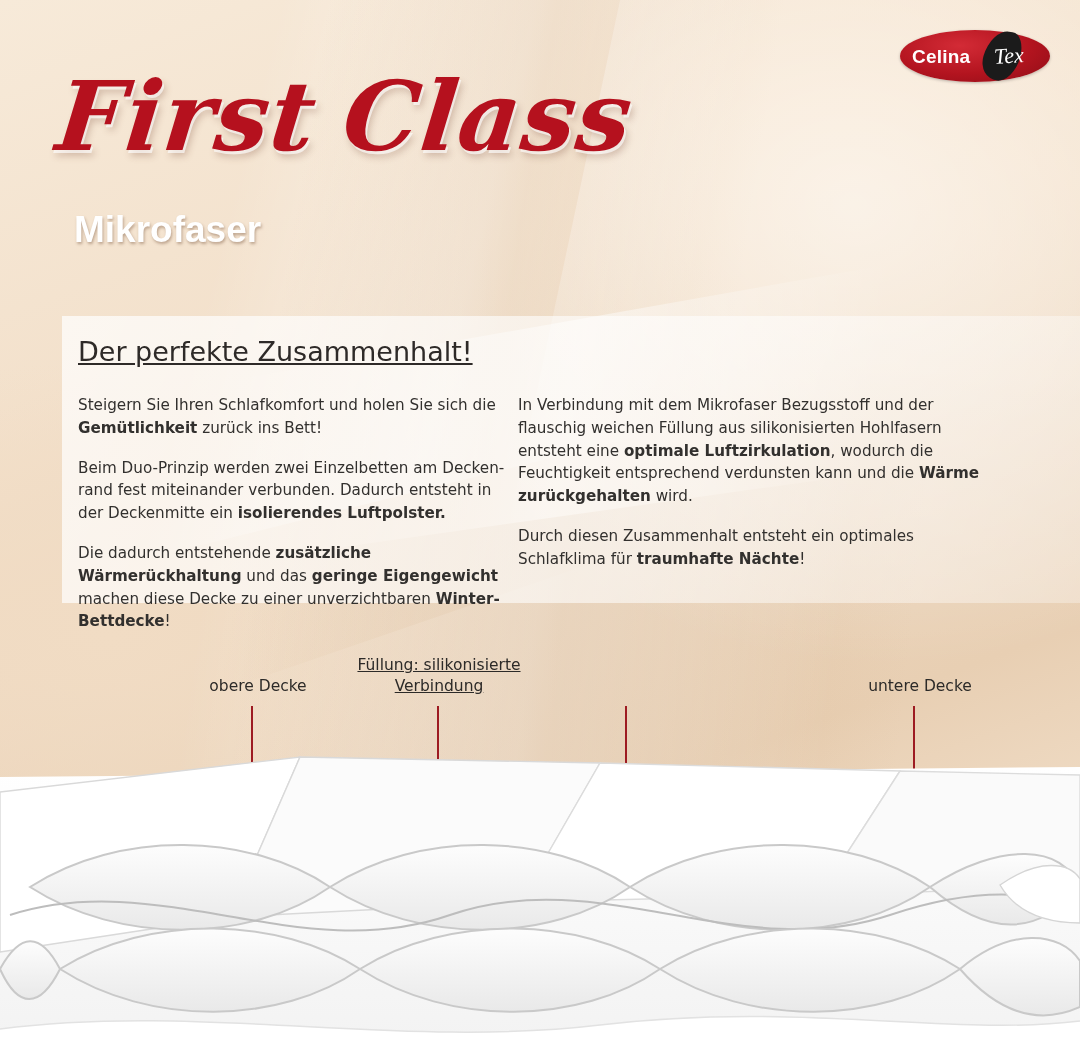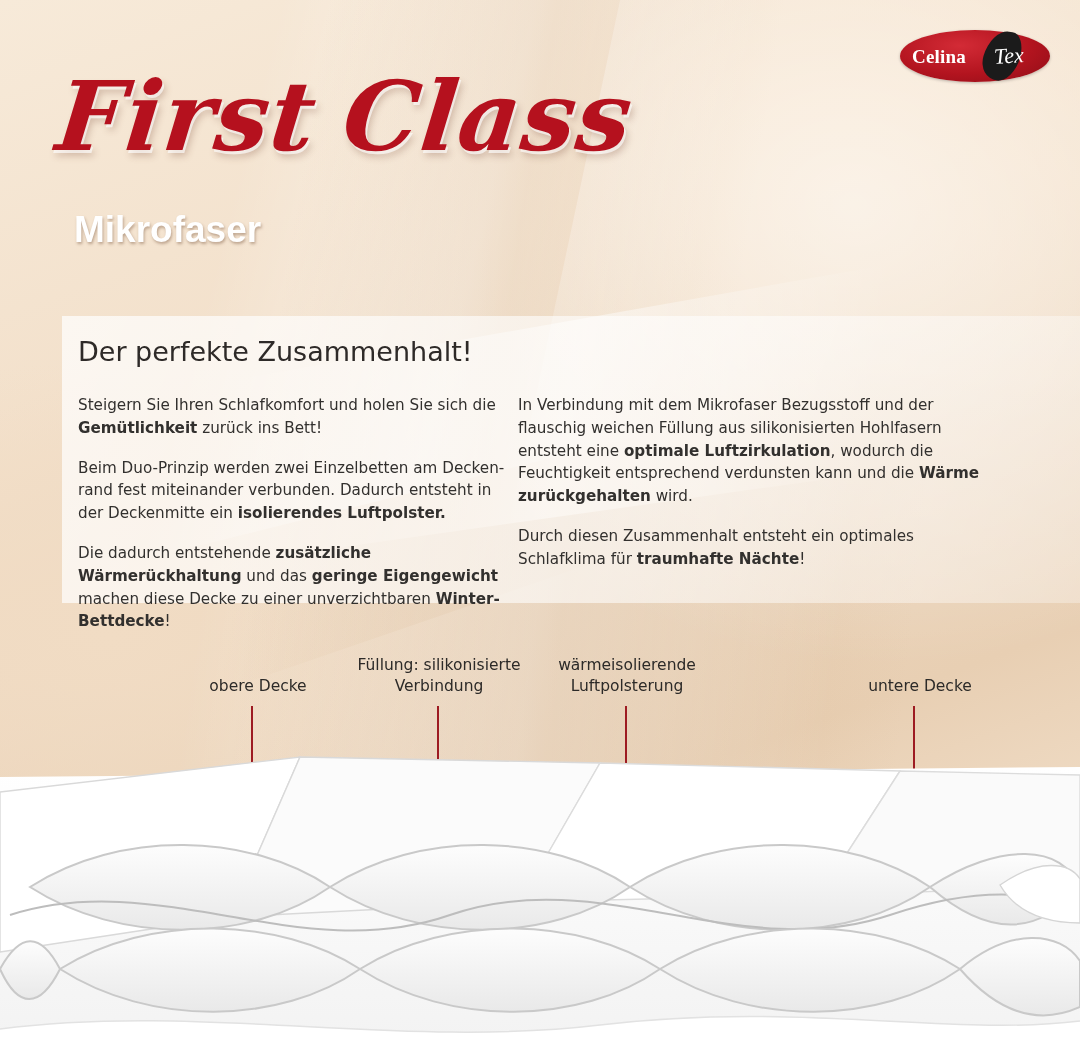--- a/index.html
+++ b/index.html
@@ -74,21 +74,21 @@
     background: #1b1b1b;
     border-radius: 50% 40% 45% 55% / 55% 50% 50% 45%;
     transform: rotate(8deg) skewX(-8deg);
   }
   .logo .celina {
     position: absolute;
     left: 12px; top: 24px;
     color: #fff;
     font-size: 19px;
     font-weight: bold;
-    font-family: Liberation Serif, serif;
+    font-family: Liberation Sans, sans-serif;
     letter-spacing: .2px;
   }
   .logo .tex {
     position: absolute;
     left: 94px; top: 21px;
     color: #fff;
     font-size: 22px;
     font-style: italic;
     font-family: "Liberation Serif", serif;
     transform: rotate(-4deg);
@@ -137,20 +137,21 @@
     height: 287px;
     background: linear-gradient(110deg, rgba(255,255,255,.72) 0%, rgba(255,255,255,.58) 55%, rgba(255,255,255,.30) 100%);
   }
   .panel-title {
     position: absolute;
     left: 16px;
     top: 20px;
     font-size: 27px;
     color: #2e2a28;
     font-family: "DejaVu Sans", sans-serif;
+    text-decoration: underline;
   }
   .col {
     position: absolute;
     top: 78px;
     font-size: 15.2px;
     line-height: 1.5;
     color: #32302e;
   }
   .col.left  { left: 16px;  width: 430px; }
   .col.right { left: 456px; width: 470px; }
@@ -229,27 +230,23 @@
     <div class="col left" id="col-left">
         <p><span>Steigern Sie Ihren Schlafkomfort und holen Sie sich die </span><b>Gemütlichkeit</b><span> zurück ins Bett!</span></p>
         <p><span>Beim Duo-Prinzip werden zwei Einzelbetten am Decken-rand fest miteinander verbunden. Dadurch entsteht in der Deckenmitte ein </span><b>isolierendes Luftpolster.</b></p>
         <p><span>Die dadurch entstehende </span><b>zusätzliche Wärmerückhaltung</b><span> und das </span><b>geringe Eigengewicht</b><span> machen diese Decke zu einer unverzichtbaren </span><b>Winter-Bettdecke</b><span>!</span></p>
       </div>
   </div>
 
   <div class="callout" style="left:178px; top:676px; width:160px;">
     <div>obere Decke</div>
   </div>
-  <div class="callout" style="left:344px; top:655px; width:190px;">
+  <div class="callout" style="left:344px; top:655px; width:190px;text-decoration:underline;">
     <div>Füllung: silikonisierte</div>
     <div>Verbindung</div>
-  </div>
-  <div class="callout" style="left:532px; top:655px; width:190px;">
-    <div>wärmeisolierende</div>
-    <div>Luftpolsterung</div>
   </div>
   <div class="callout" style="left:840px; top:676px; width:160px;">
     <div>untere Decke</div>
   </div>
 
   <div class="leader" style="left:251px; top:706px; height:156px;"></div>
   <div class="dot" style="left:246px; top:858px;"></div>
 
   <div class="leader" style="left:437px; top:706px; height:178px;"></div>
   <div class="dot" style="left:432px; top:880px;"></div>

